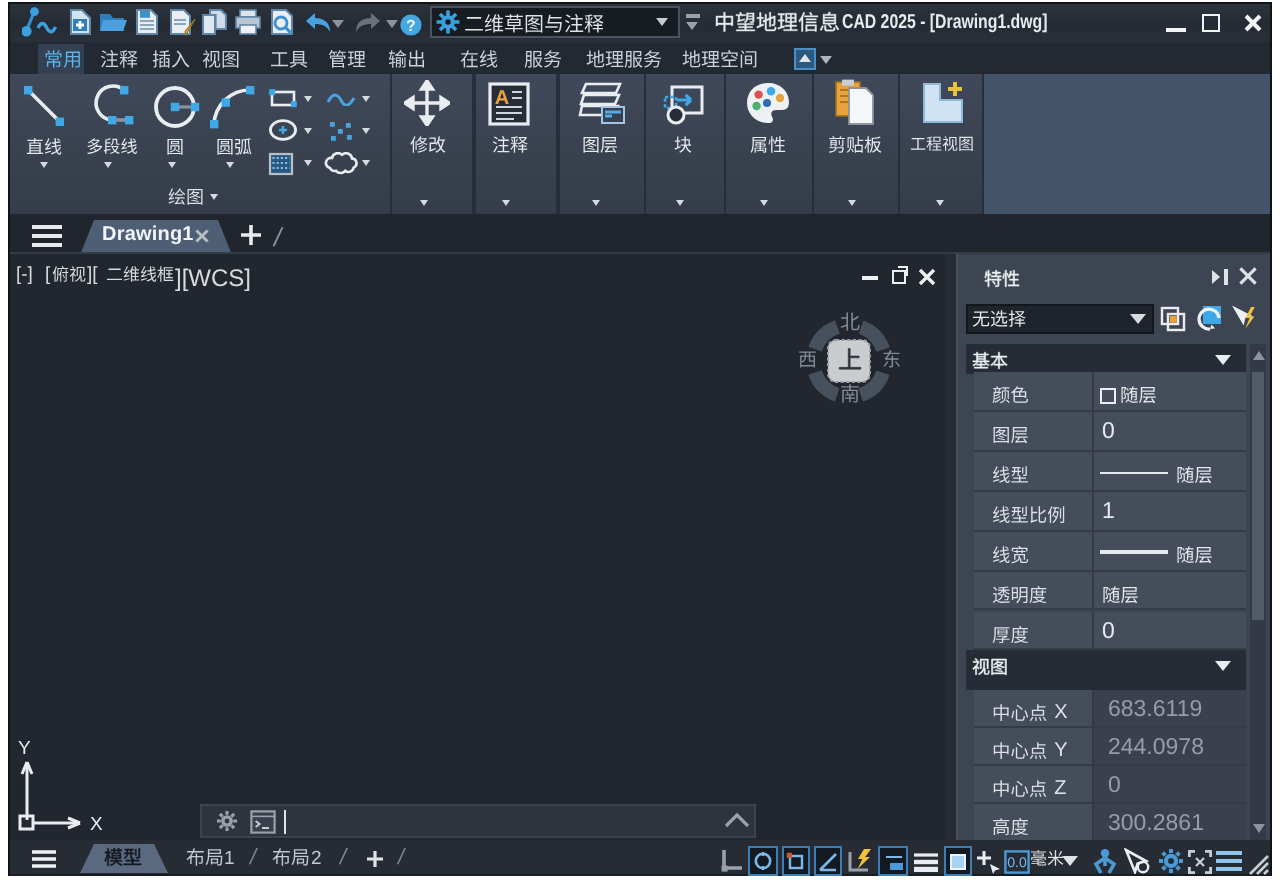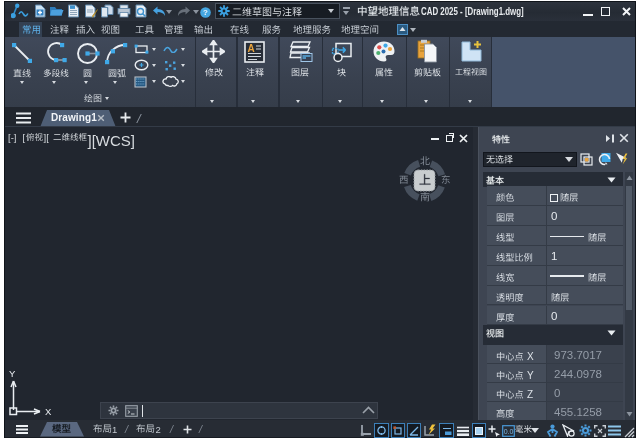--- a/index.html
+++ b/index.html
@@ -409,21 +409,21 @@
     <div class="abs" style="left:22.5px;top:131.5px;font-size:9.5px;color:#d7dbdf">[</div>
     <div class="abs" style="left:43.5px;top:131.5px;font-size:9.5px;color:#d7dbdf">][</div>
     <svg class="cj" style="left:53px;top:132.5px" width="2" height="2">
       <g fill="#d7dbdf" transform="translate(0,7.22) scale(0.00850,-0.00850)">
         <use href="#g4E8C" x="0"></use>
         <use href="#g7EF4" x="1000"></use>
         <use href="#g7EBF" x="2000"></use>
         <use href="#g6846" x="3000"></use>
       </g>
     </svg>
-    <div class="abs" style="left:87.5px;top:131.5px;font-size:15px;color:#d7dbdf">][WCS]</div>
+    <div class="abs" style="left:87.5px;top:131.5px;font-size:12px;color:#d7dbdf">][WCS]</div>
     <div class="abs" style="left:431px;top:138px;width:8px;height:1.8px;background:#eef1f3"></div>
     <div class="abs" style="left:445.5px;top:134.5px;width:7px;height:7px;border:1.5px solid #eef1f3"></div>
     <div class="abs" style="left:448.5px;top:133px;width:5px;height:5px;border:1.2px solid #eef1f3;border-left:none;border-bottom:none"></div>
     <svg class="abs" style="left:458.5px;top:134px" width="9" height="9" viewBox="0 0 9 9">
 <path d="M1 1 L8 8 M8 1 L1 8" stroke="#eef1f3" stroke-width="1.7"></path>
     </svg>
     <svg class="abs" style="left:398px;top:154px" width="54" height="54" viewBox="0 0 54 54">
 <circle cx="26.5" cy="26.5" r="18" fill="none" stroke="#47505d" stroke-width="7" stroke-dasharray="16.27 12" stroke-dashoffset="22.27"></circle>
 <rect x="16" y="16" width="21" height="21" rx="4" fill="#c9cdcf" stroke="#9aa0a5" stroke-width="1" stroke-dasharray="1.6 1.2"></rect>
     </svg>
@@ -630,21 +630,21 @@
     </svg>
     <div class="abs" style="left:487.0px;top:344.6px;width:58.5px;height:19.1px;background:#454d5a;border-bottom:1px solid #343b46"></div>
     <div class="abs" style="left:545.5px;top:344.6px;width:77.5px;height:19.1px;background:#3a414d;border-bottom:1px solid #343b46;border-left:1px solid #343b46"></div>
     <svg class="cj" style="left:496px;top:351.6px" width="2" height="2">
       <g fill="#dde2e8" transform="translate(0,7.82) scale(0.00920,-0.00920)">
         <use href="#g4E2D" x="0"></use>
         <use href="#g5FC3" x="1000"></use>
         <use href="#g70B9" x="2000"></use>
       </g>
     </svg>
-    <div class="abs" style="left:554px;top:349.1px;font-size:11.5px;color:#959da8">973.7017</div>
+    <div class="abs" style="left:554px;top:349.1px;font-size:11.5px;color:#959da8">683.6119</div>
     <div class="abs" style="left:527.1px;top:351.1px;font-size:10px;color:#dde2e8">X</div>
     <div class="abs" style="left:487.0px;top:363.70000000000005px;width:58.5px;height:19.1px;background:#454d5a;border-bottom:1px solid #343b46"></div>
     <div class="abs" style="left:545.5px;top:363.70000000000005px;width:77.5px;height:19.1px;background:#3a414d;border-bottom:1px solid #343b46;border-left:1px solid #343b46"></div>
     <svg class="cj" style="left:496px;top:370.70000000000005px" width="2" height="2">
       <g fill="#dde2e8" transform="translate(0,7.82) scale(0.00920,-0.00920)">
         <use href="#g4E2D" x="0"></use>
         <use href="#g5FC3" x="1000"></use>
         <use href="#g70B9" x="2000"></use>
       </g>
     </svg>
@@ -662,21 +662,21 @@
     <div class="abs" style="left:554px;top:387.3px;font-size:11.5px;color:#959da8">0</div>
     <div class="abs" style="left:527.1px;top:389.3px;font-size:10px;color:#dde2e8">Z</div>
     <div class="abs" style="left:487.0px;top:401.90000000000003px;width:58.5px;height:19.1px;background:#454d5a;border-bottom:1px solid #343b46"></div>
     <div class="abs" style="left:545.5px;top:401.90000000000003px;width:77.5px;height:19.1px;background:#3a414d;border-bottom:1px solid #343b46;border-left:1px solid #343b46"></div>
     <svg class="cj" style="left:496px;top:408.90000000000003px" width="2" height="2">
       <g fill="#dde2e8" transform="translate(0,7.82) scale(0.00920,-0.00920)">
         <use href="#g9AD8" x="0"></use>
         <use href="#g5EA6" x="1000"></use>
       </g>
     </svg>
-    <div class="abs" style="left:554px;top:406.40000000000003px;font-size:11.5px;color:#959da8">455.1258</div>
+    <div class="abs" style="left:554px;top:406.40000000000003px;font-size:11.5px;color:#959da8">300.2861</div>
     <div class="abs" style="left:624.5px;top:172px;width:8.5px;height:249px;background:#333a45"></div>
     <div class="abs" style="left:625.5px;top:186px;width:6.5px;height:124px;background:#525b68"></div>
     <svg class="abs" style="left:625.5px;top:175px" width="7" height="6" viewBox="0 0 7 6">
       <path d="M3.5 0.5 L6.5 5 H0.5 Z" fill="#8b939e"></path>
     </svg>
     <svg class="abs" style="left:625.5px;top:411px" width="7" height="6" viewBox="0 0 7 6">
       <path d="M3.5 5.5 L6.5 1 H0.5 Z" fill="#8b939e"></path>
     </svg>
     <div class="abs" style="left:5px;top:420px;width:630px;height:16.5px;background:#272c34"></div>
     <div class="abs" style="left:5px;top:436.5px;width:630px;height:1.5px;background:#171b22"></div>

